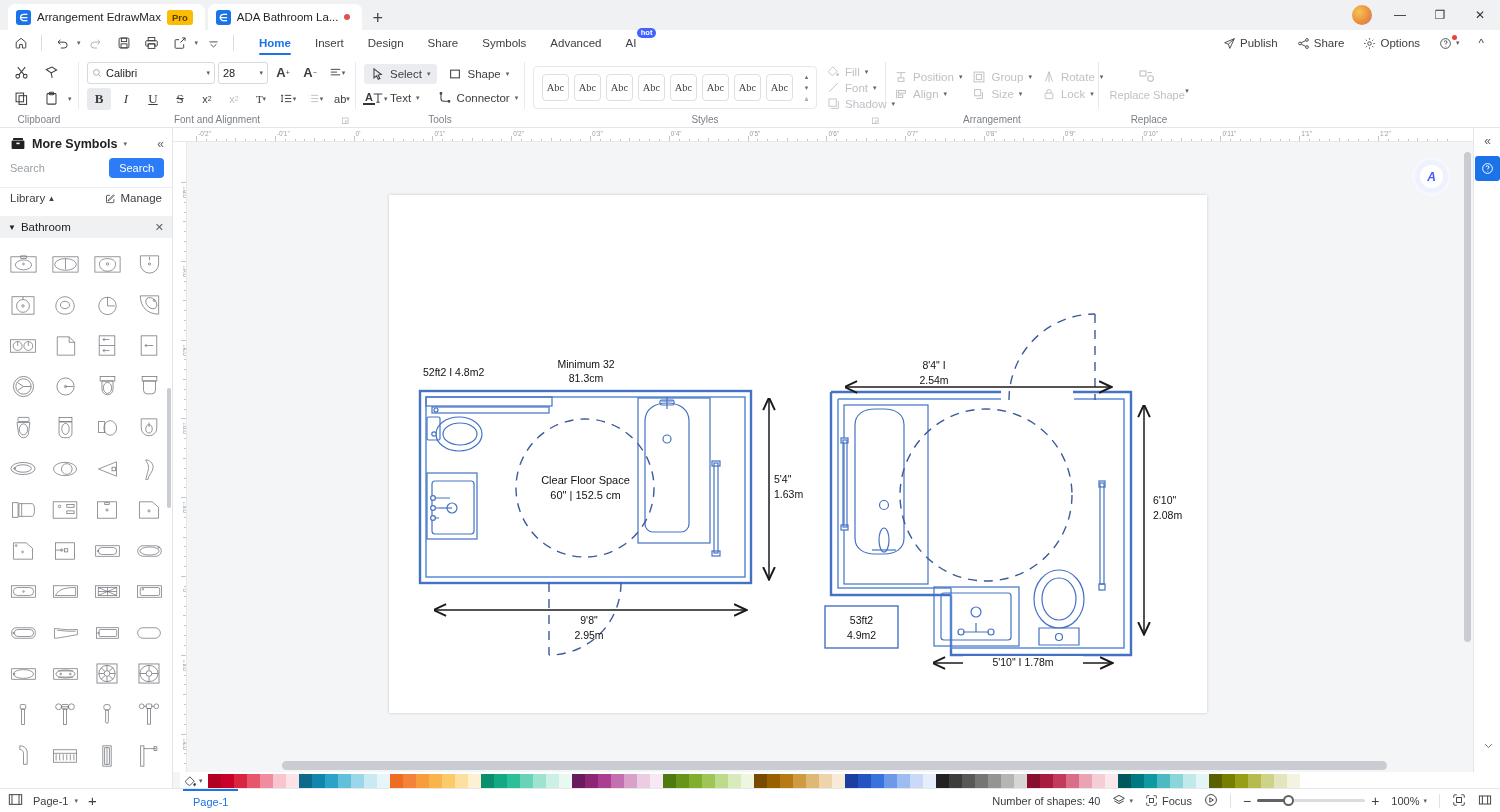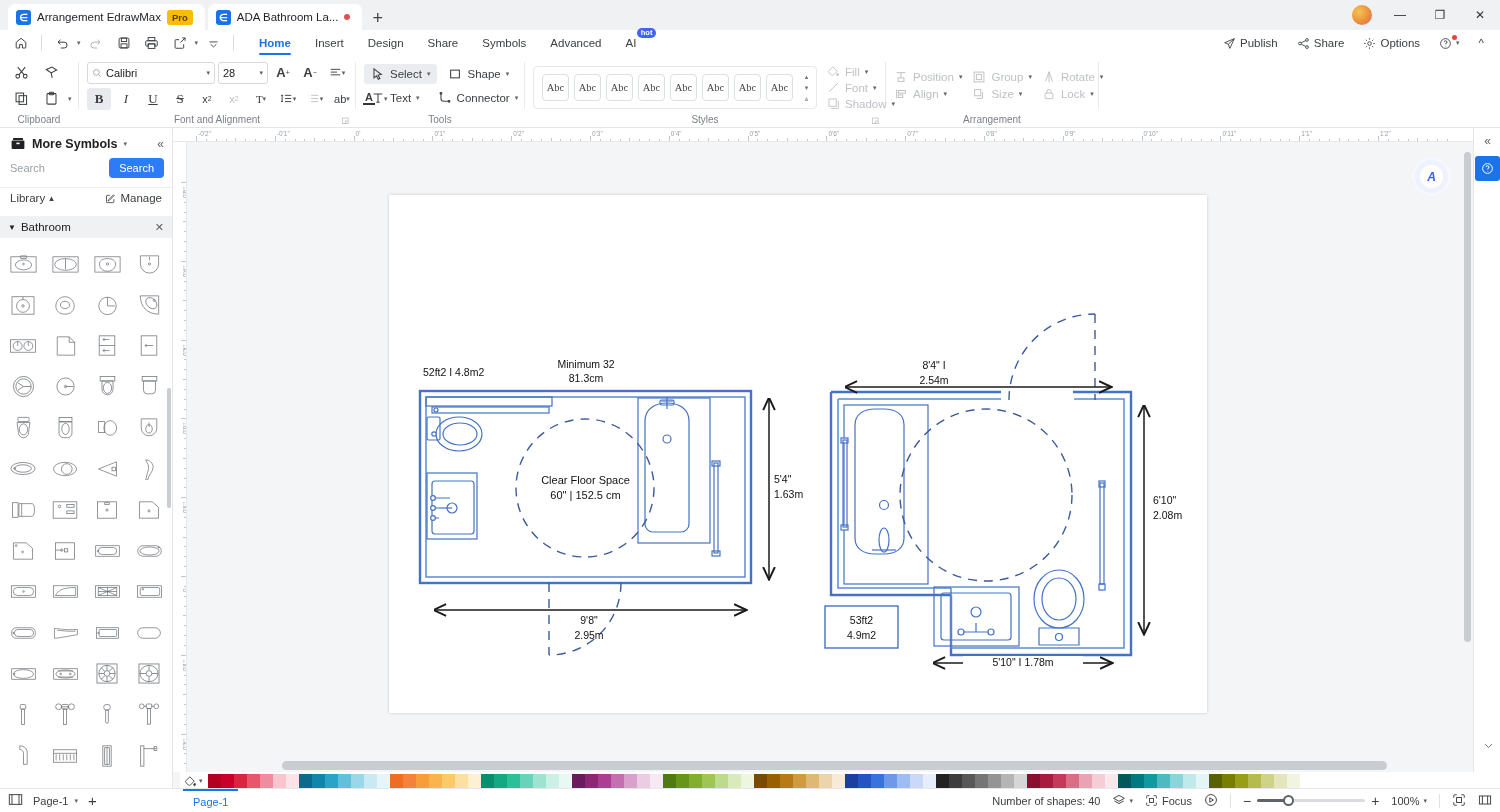--- a/index.html
+++ b/index.html
@@ -657,20 +657,34 @@
               </svg>
             <span>Lock</span>
               <span class="caret">▾</span>
           </div>
         </div>
       </div>
       <div class="rgroup-label">Arrangement</div>
     </div>
     <div class="rgroup-sep"></div>
 
+    <div class="rgroup" style="width:100px">
+      <div class="rgroup-body" style="justify-content:center">
+        <div class="replace-col">
+          <svg width="18" height="17" viewBox="0 0 18 17" fill="none" stroke="#bdc1c6" stroke-width="1.1" style="margin-bottom:2px">
+            <rect x="2" y="2" width="6" height="5"></rect>
+              <circle cx="12.6" cy="9.6" r="2.8"></circle>
+              <path d="M9.4 3.6h4.4"></path>
+          </svg>
+          <span style="text-align:center">Replace Shape</span>
+        </div>
+        <span class="caret" style="align-self:center;margin-top:10px">▾</span>
+      </div>
+      <div class="rgroup-label">Replace</div>
+    </div>
   </div>
 
   <div class="leftpanel">
     <div class="lp-head">
       <svg width="16" height="15" viewBox="0 0 16 15" fill="#202124">
         <rect x="1.6" y="4.6" width="12.8" height="8.4" rx="1"></rect>
         <rect x="3" y="2" width="10" height="2.1" rx=".6"></rect>
         <rect x="6.4" y="6.6" width="3.2" height="1.6" fill="#fff"></rect>
       </svg>
       <span class="lp-title">More Symbols</span>

